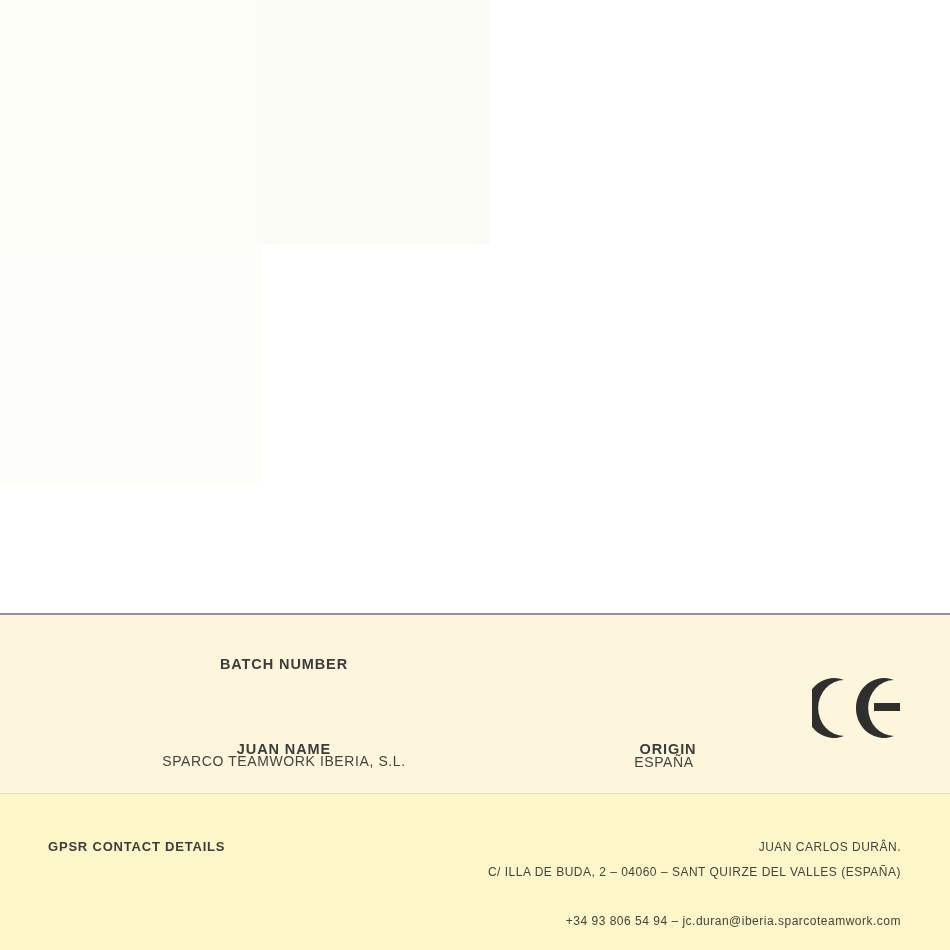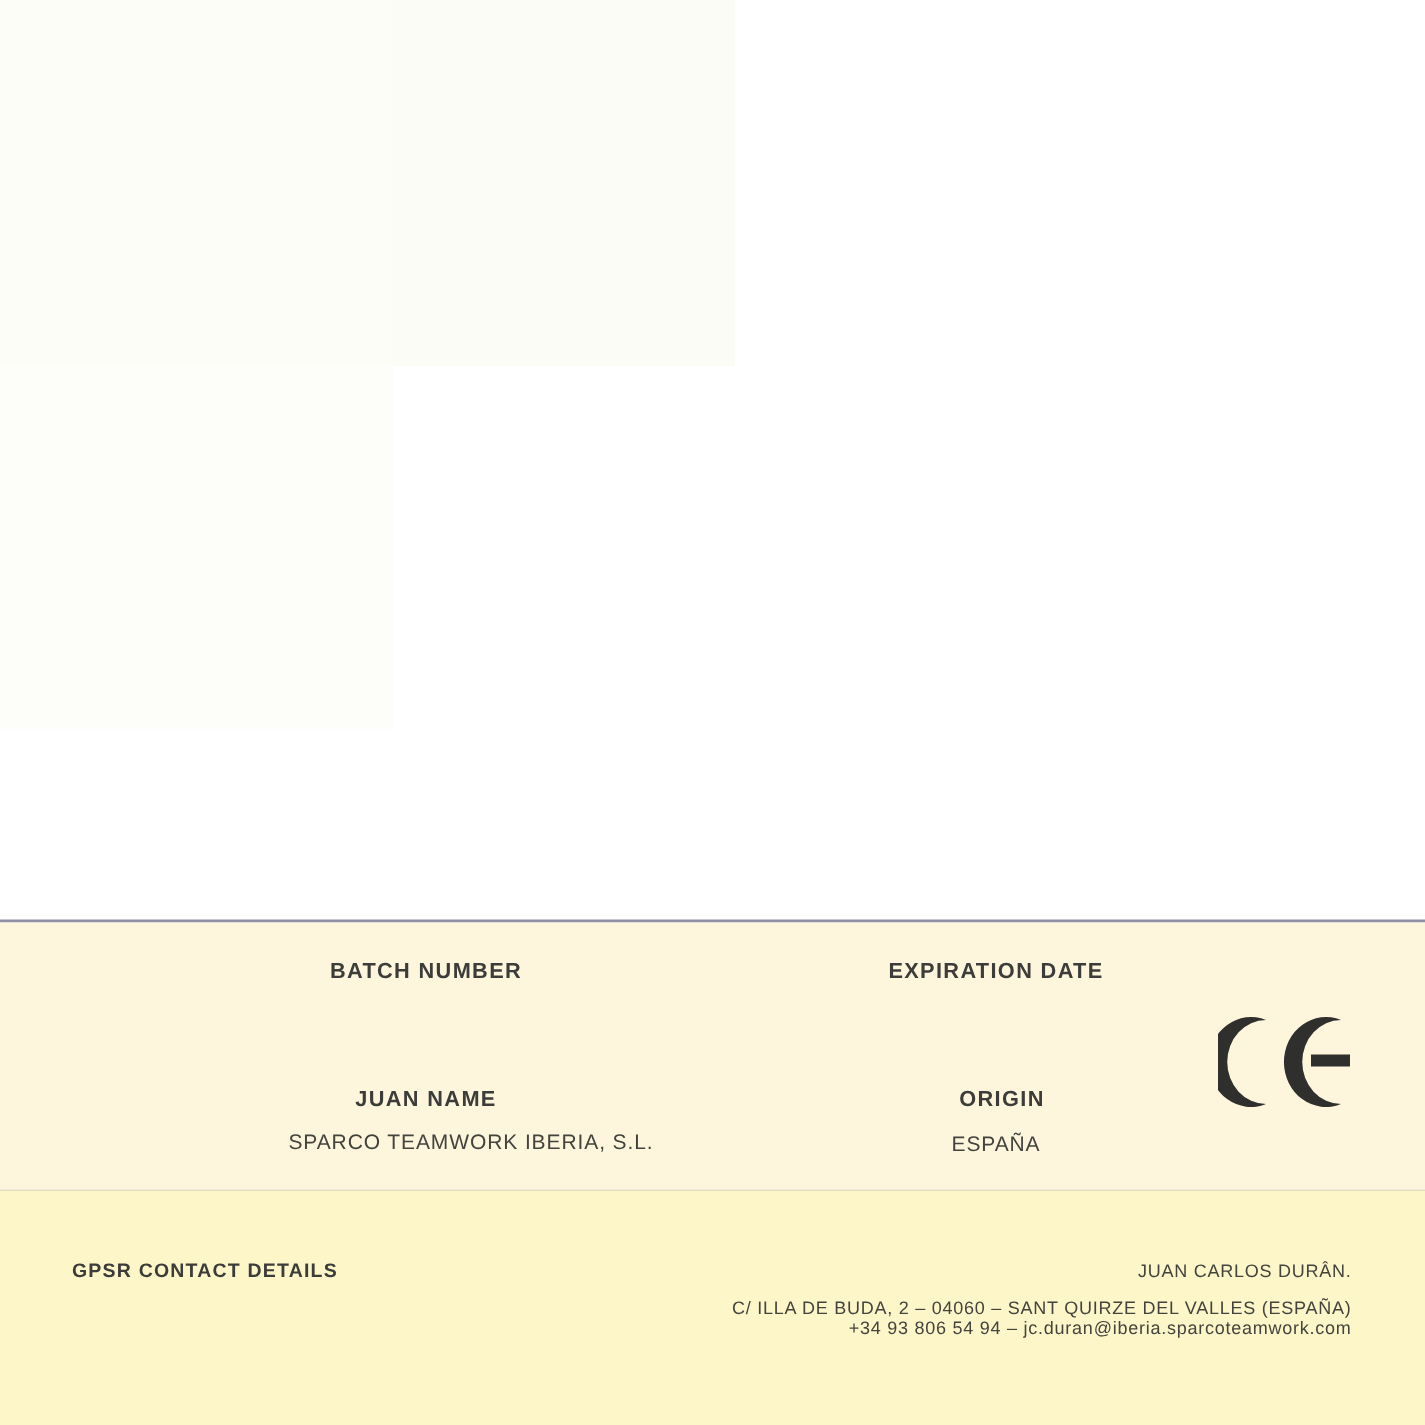--- a/index.html
+++ b/index.html
@@ -79,35 +79,36 @@
 
   
   .col-head {
     position: absolute;
     font-size: 14.5px;
     font-weight: bold;
     letter-spacing: 0.9px;
     color: #3c3c3a;
     text-align: center;
     white-space: nowrap;
+    margin-top: 16px;
   }
   .col-val {
     position: absolute;
     font-size: 14px;
     letter-spacing: 0.6px;
     color: #44443f;
     text-align: center;
     white-space: nowrap;
   }
 
   #batch-number-label  { left: 0;   top: 640px; width: 568px; }
   #expiration-label    { left: 380px; top: 640px; width: 568px; }
 
   #legal-name-label    { left: 0;   top: 725px; width: 568px; }
-  #legal-name-value    { left: 0;   top: 753px; width: 568px; padding-left: 30px; }
+  #legal-name-value    { left: 0;   top: 753px; width: 568px; }
 
   #origin-label        { left: 384px; top: 725px; width: 568px; }
   #origin-value        { left: 380px; top: 754px; width: 568px; }
 
   
   .ce-mark {
     position: absolute;
     left: 812px;
     top: 676px;
     width: 90px;
@@ -129,41 +130,40 @@
     position: absolute;
     right: 49px;
     font-size: 12px;
     letter-spacing: 0.5px;
     color: #44443f;
     text-align: right;
     white-space: nowrap;
   }
   #gpsr-line-1 { top: 840px; }
   #gpsr-line-2 { top: 865px; }
-  #gpsr-line-3 { top: 878px; }
+  #gpsr-line-3 { top: 914px; }
 </style>
 </head>
 <body>
 
 <div class="page">
 
   <div class="top-area">
     <div class="ghost g1"></div>
     <div class="ghost g2"></div>
     <div class="ghost g3"></div>
   </div>
 
   <div class="divider-top"></div>
 
   <div class="mid-band"></div>
 
   <div class="col-head" id="batch-number-label">BATCH NUMBER</div>
   <div class="col-val" id="batch-number-value" style="left:0;top:666px;width:568px;"></div>
 
-  <div class="col-head" id="expiration-label">EXPIRATION DATE</div>
   <div class="col-val" id="expiration-value" style="left:380px;top:666px;width:568px;"></div>
 
   <div class="col-head" id="legal-name-label">JUAN NAME</div>
   <div class="col-val" id="legal-name-value">SPARCO TEAMWORK IBERIA, S.L.</div>
 
   <div class="col-head" id="origin-label">ORIGIN</div>
   <div class="col-val" id="origin-value">ESPAÑA</div>
 
   <svg class="ce-mark" viewBox="0 0 90 64">
 

